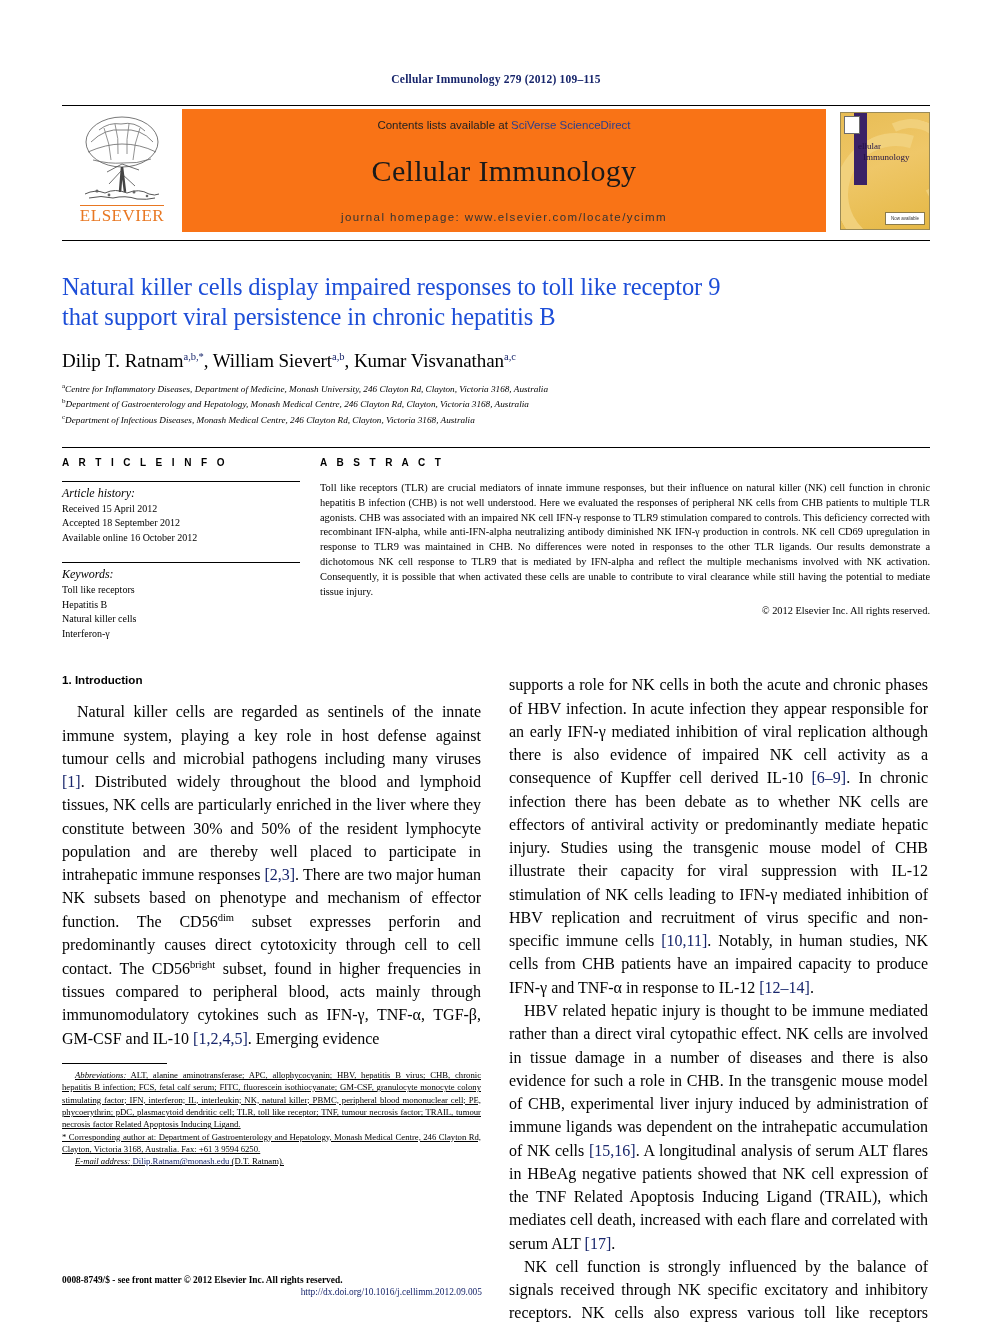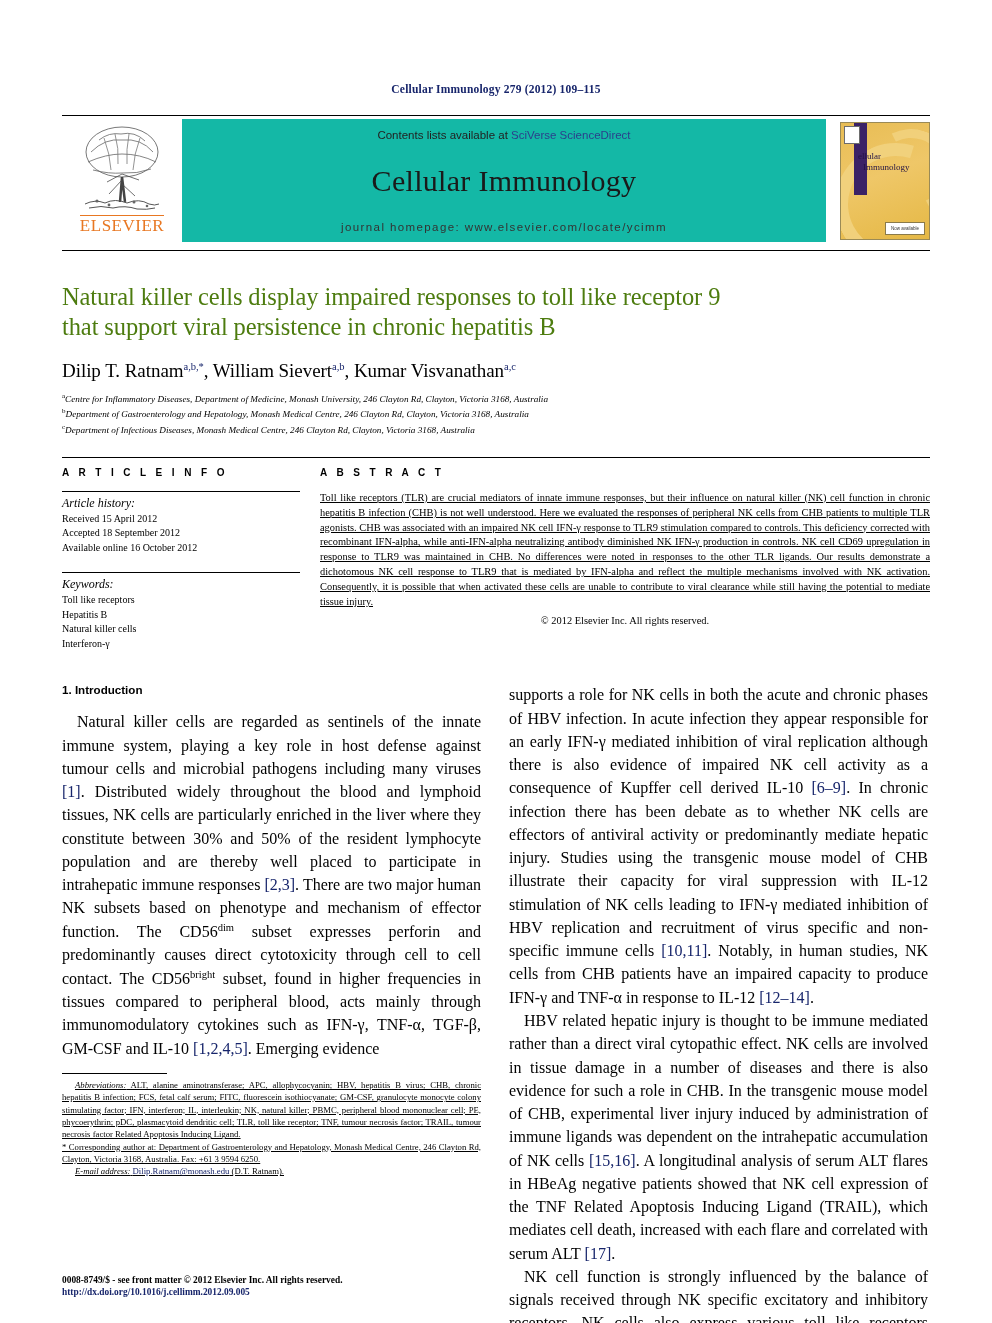--- a/index.html
+++ b/index.html
@@ -13,21 +13,21 @@
     font-family: "Liberation Serif", "DejaVu Serif", serif;
     color: #000000;
     position: relative;
     overflow: hidden;
   }
   .page {
     width: 992px;
     height: 1323px;
     position: relative;
     box-sizing: border-box;
-    padding: 10px 62px;
+    padding: 0 62px;
   }
 
   
   .running-head {
     text-align: center;
     font-size: 11.5px;
     font-weight: bold;
     color: #17256b;
     letter-spacing: 0.2px;
     padding-top: 73px;
@@ -56,21 +56,21 @@
     font-size: 17px;
     letter-spacing: 0.5px;
     color: #e87722;
     font-weight: normal;
     border-top: 1px solid #e87722;
     margin-top: 1px;
     line-height: 1.15;
   }
   .masthead-center {
     flex: 1 1 auto;
-    background: #14b8a6;
+    background: #f97316;
     margin: 3px 0 4px 0;
     display: flex;
     flex-direction: column;
     align-items: center;
     justify-content: space-between;
     padding: 10px 0 9px 0;
     box-sizing: border-box;
   }
   .contents-line {
     font-family: "Liberation Sans", sans-serif;
@@ -162,21 +162,21 @@
   .title-rule-top {
     border-top: 1.6px solid #000;
     margin-top: 4px;
   }
   .art-title {
     font-family: "Liberation Serif", serif;
     font-size: 24.5px;
     line-height: 1.24;
     margin: 31px 0 0 0;
     font-weight: normal;
-    color: #4d7c0f;
+    color: #1d4ed8;
     letter-spacing: -0.1px;
   }
   .authors {
     font-size: 19px;
     margin-top: 17px;
     letter-spacing: -0.05px;
   }
   .authors sup {
     font-size: 10.5px;
     color: #17256b;
@@ -227,24 +227,23 @@
   }
   .info-line {
     font-size: 10px;
     line-height: 1.45;
   }
   .kw-block { margin-top: 17px; }
   .abstract-body {
     font-size: 10.4px;
     line-height: 1.43;
     text-align: justify;
-    text-decoration: underline;
   }
   .copyline {
-    text-align: center;
+    text-align: right;
     font-size: 10.4px;
     margin-top: 5px;
   }
 
   
   .body-wrap {
     margin-top: 32px;
     display: flex;
     gap: 28px;
     position: relative;
@@ -292,23 +291,24 @@
     bottom: 24px;
     width: 420px;
   }
   .issn-line {
     font-size: 9.4px;
     font-weight: bold;
     line-height: 1.35;
   }
   .doi-line {
     font-size: 9.4px;
-    font-weight: bold;
+    font-weight: normal;
     color: #17256b;
     line-height: 1.35;
+    text-align: right;
   }
   sup.sm { font-size: 0.66em; vertical-align: super; }
 </style>
 </head>
 <body>
 
 <div class="page">
 
   <div class="running-head">Cellular Immunology 279 (2012) 109–115</div>
 

